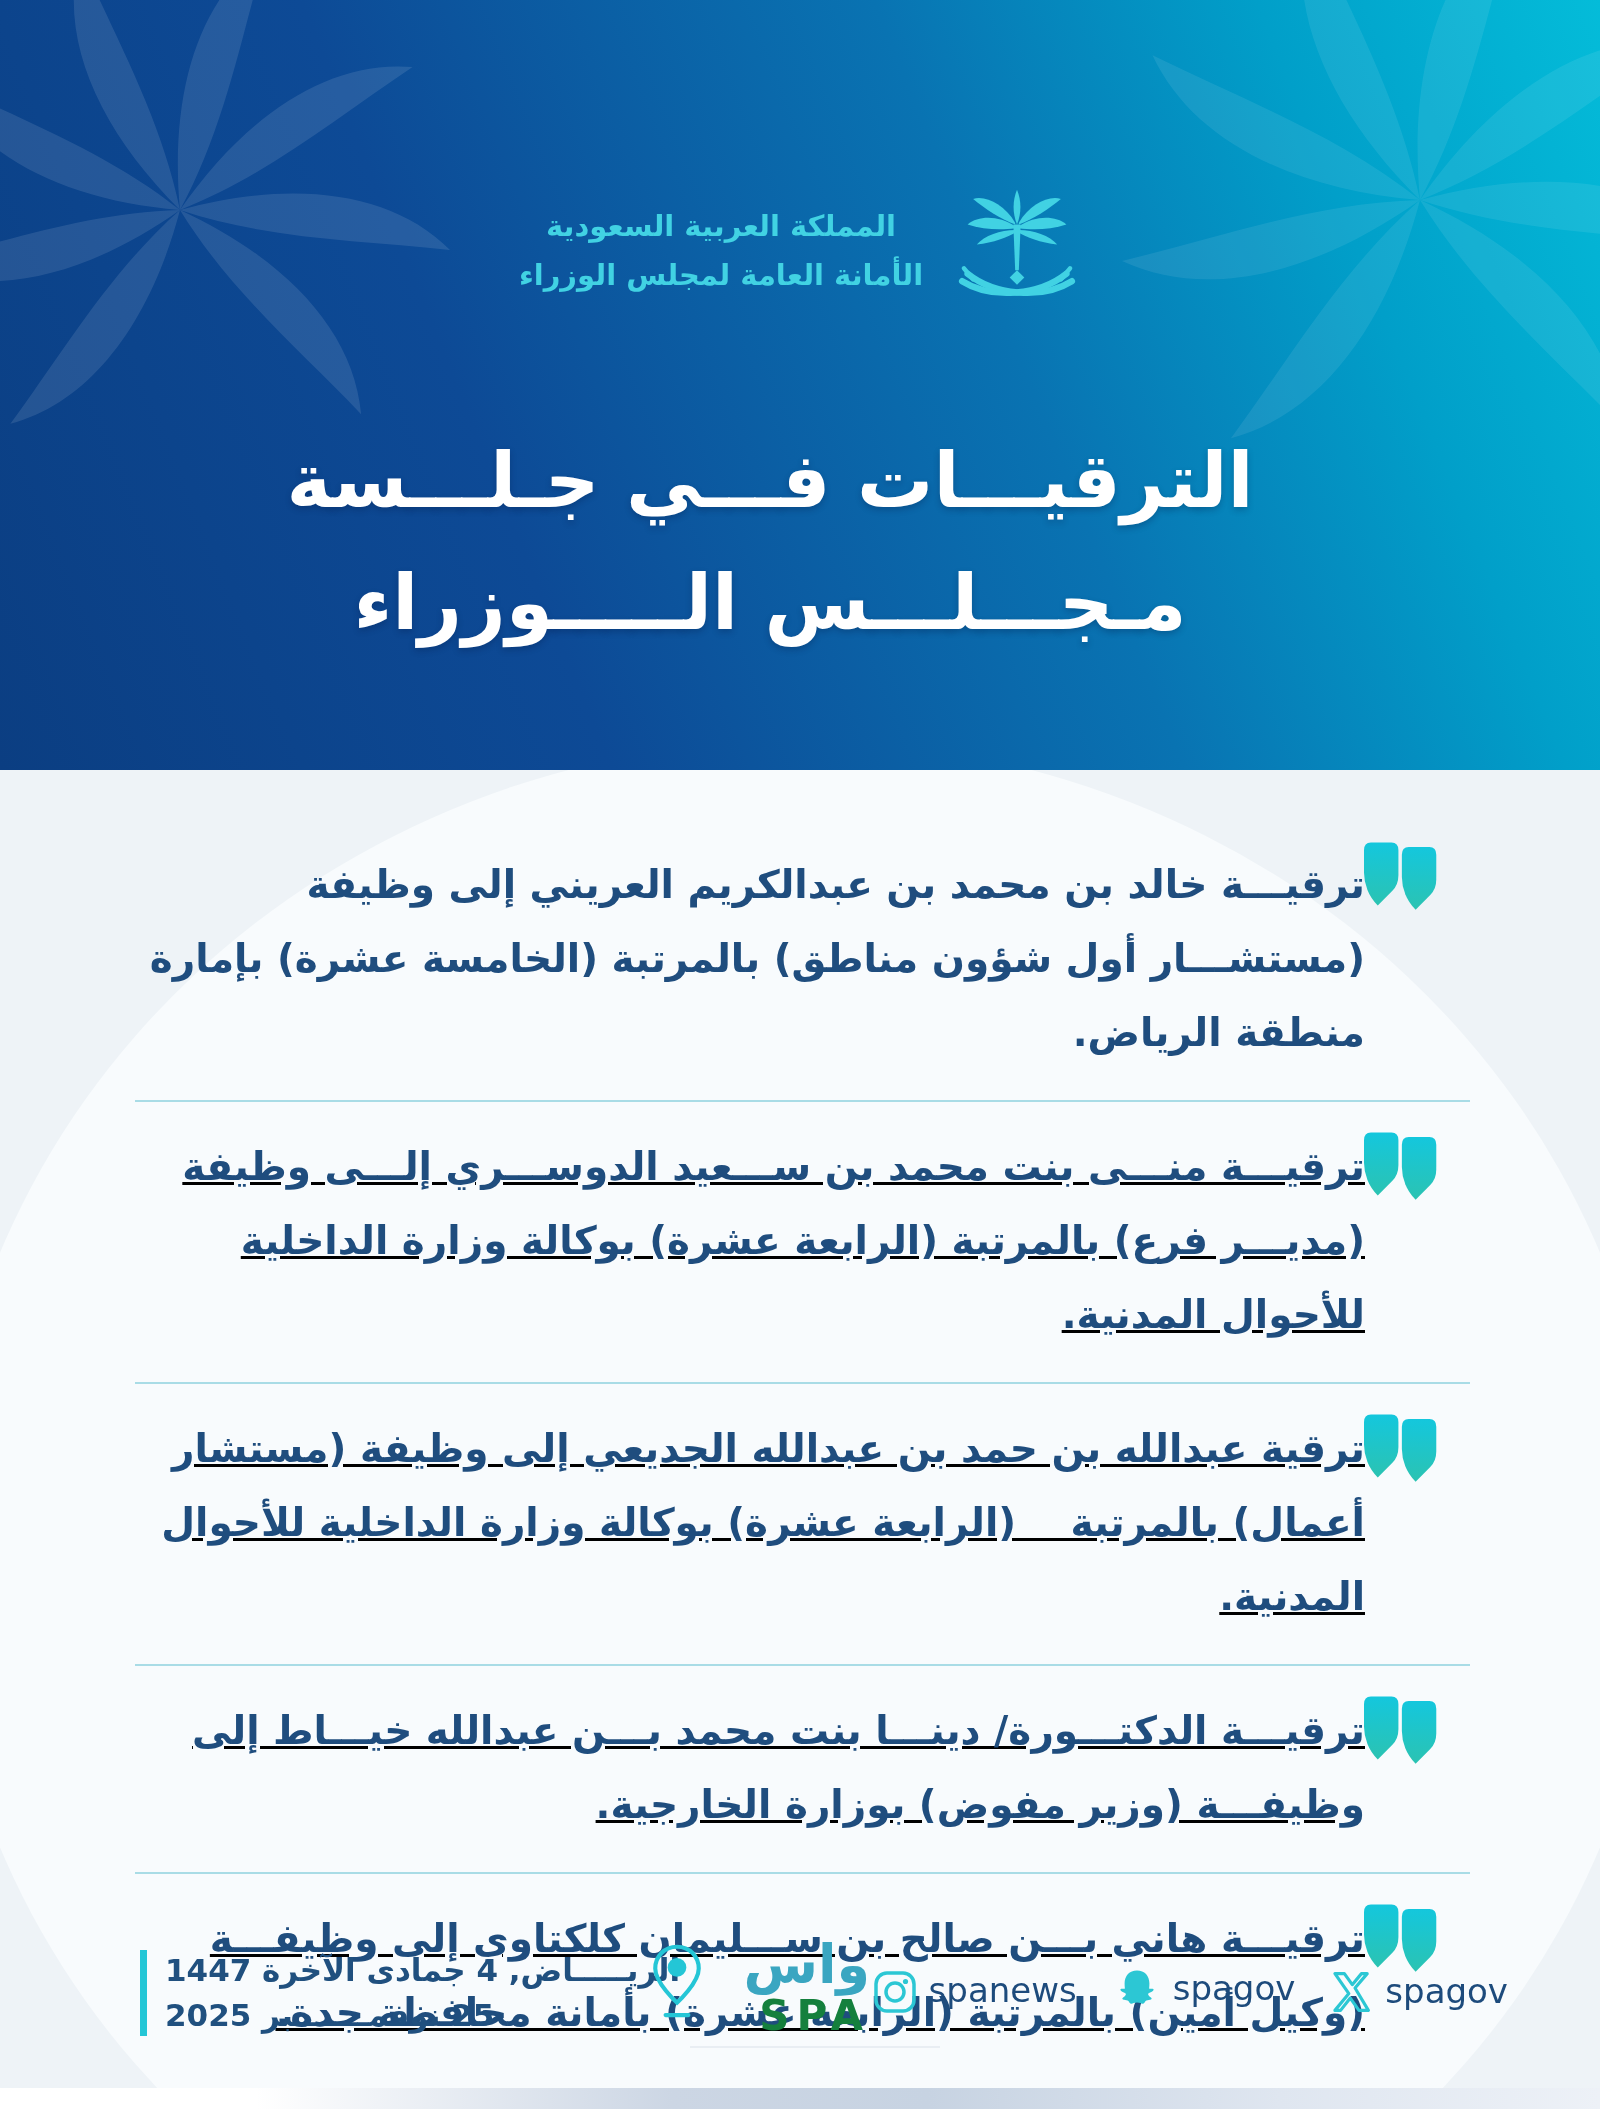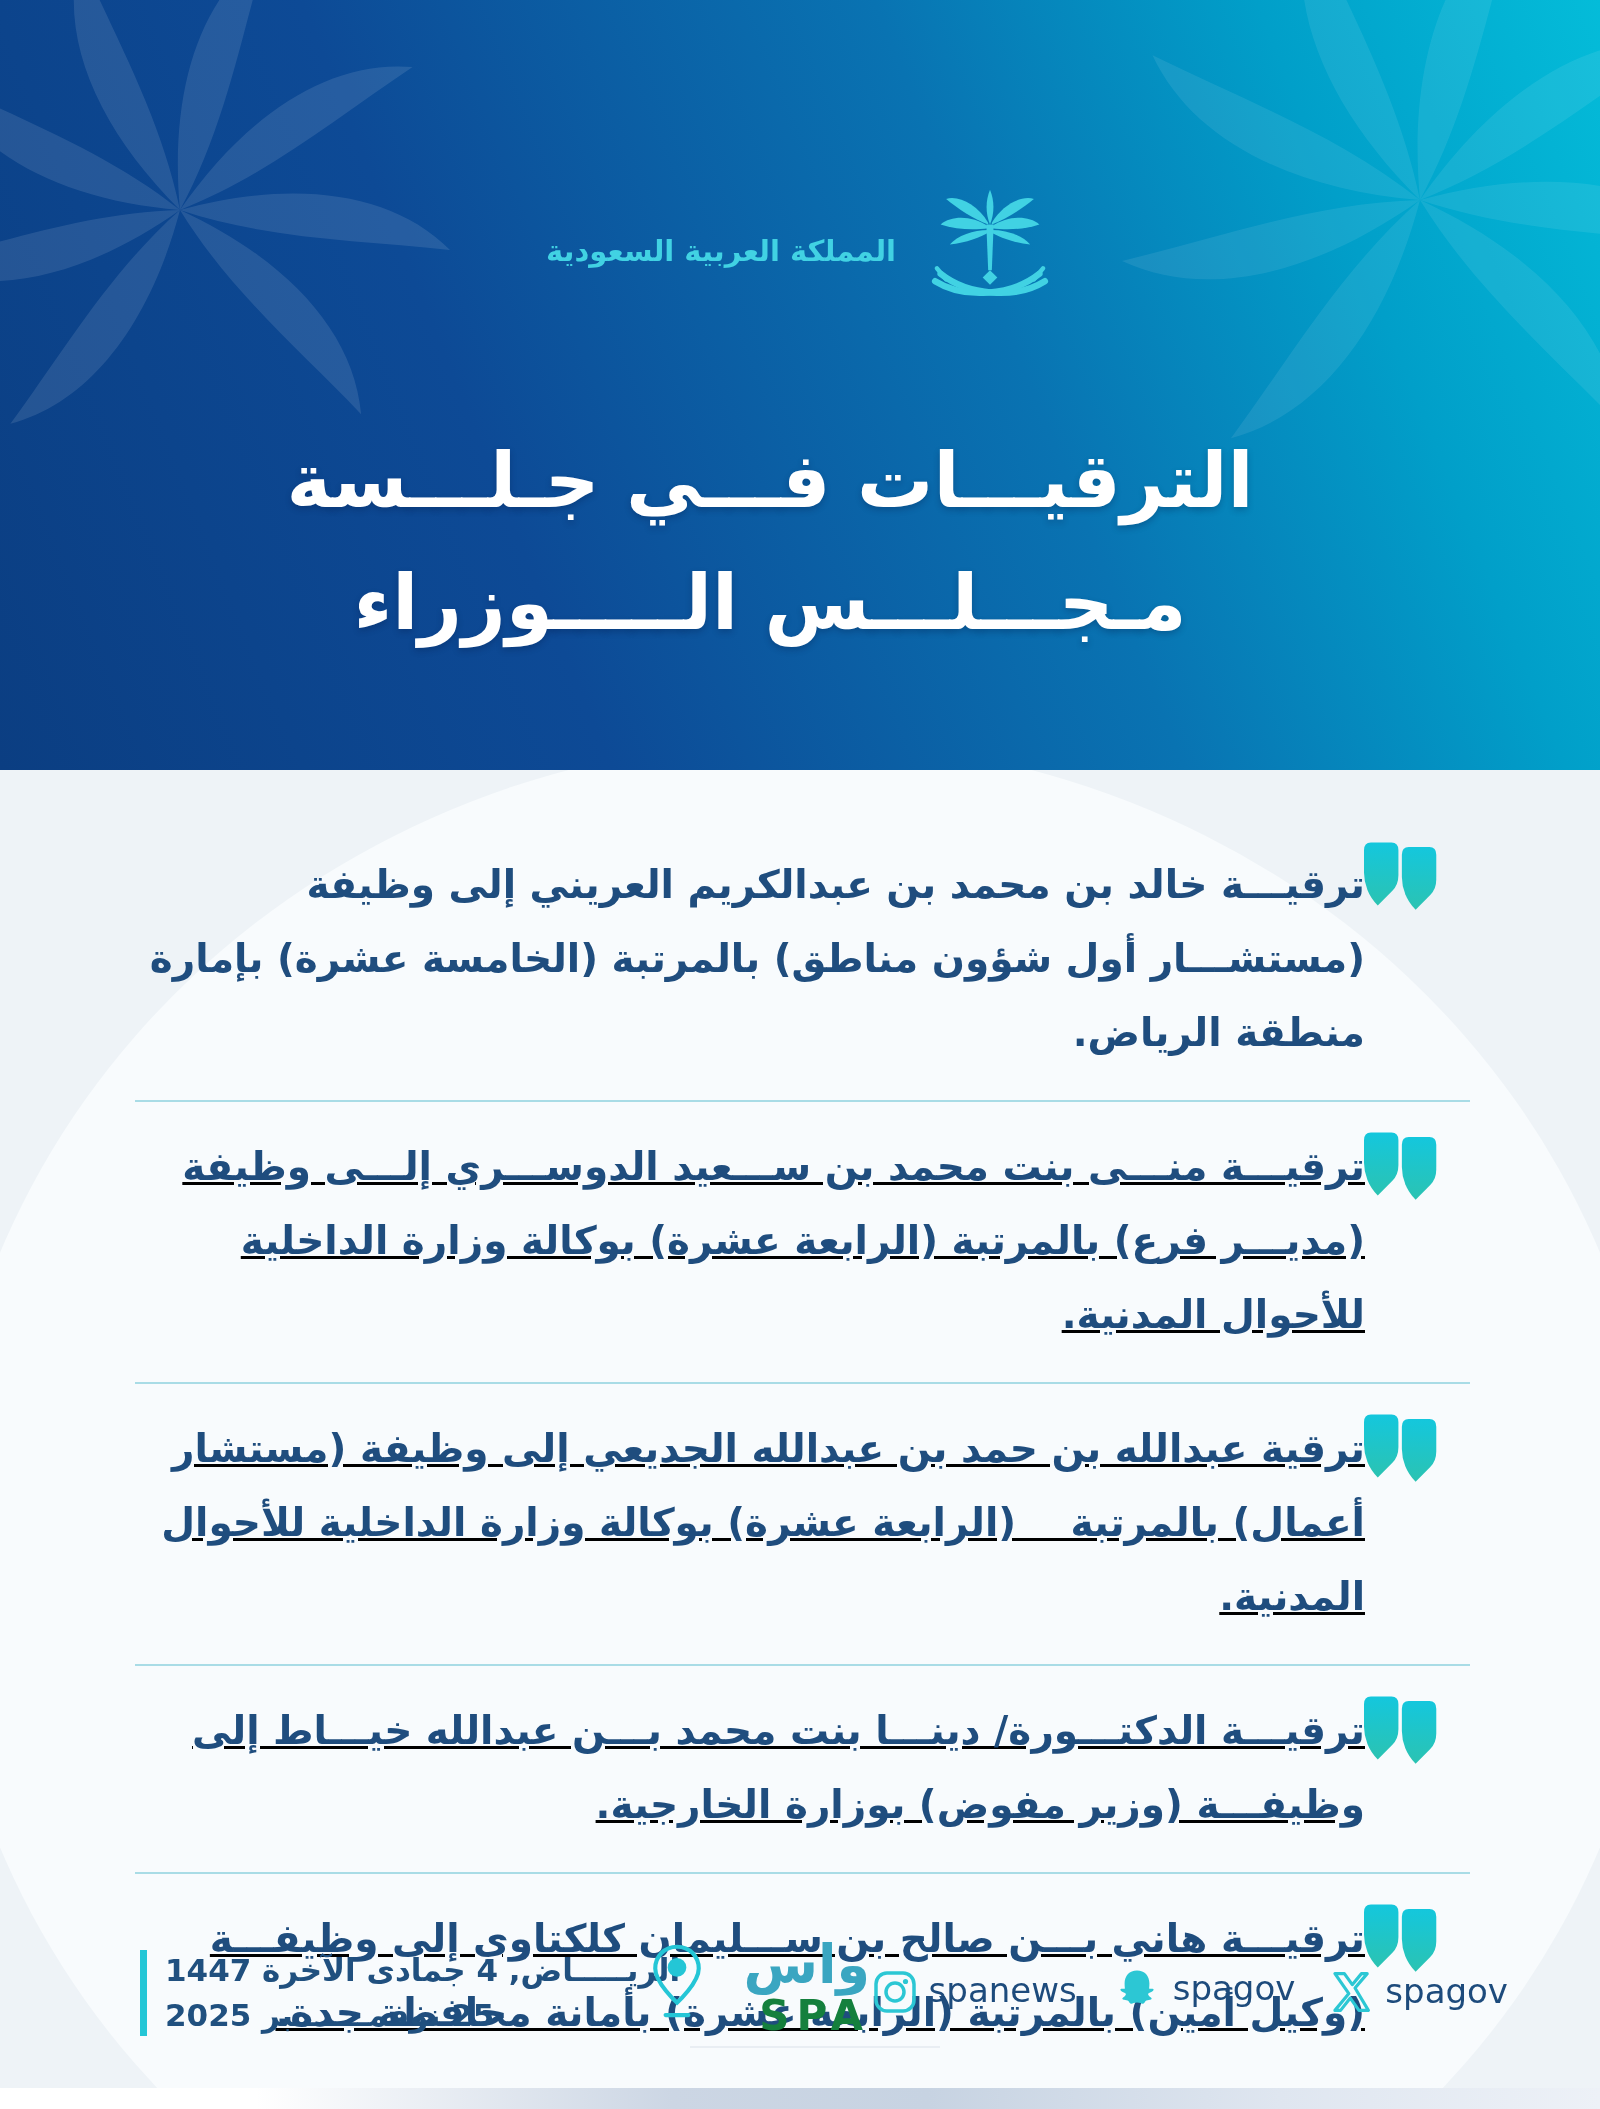--- a/index.html
+++ b/index.html
@@ -109,20 +109,21 @@
     <svg class="palm-deco left" width="700" height="700" viewBox="0 0 700 700">
         <use href="#bigpalm"></use>
       </svg>
     <svg class="palm-deco right" width="780" height="780" viewBox="0 0 700 700">
         <use href="#bigpalm"></use>
       </svg>
 
     <div class="org-row">
       <div class="org-text">
         <div>المملكة العربية السعودية</div>
+        <div>الأمانة العامة لمجلس الوزراء</div>
       </div>
       <svg width="128" height="150" viewBox="0 0 140 150">
         <g fill="#41d2e3">
           <path d="M70 8 C65 20 65 34 70 46 C75 34 75 20 70 8 Z"></path>
           <path d="M68 44 C56 24 36 14 22 18 C34 28 52 40 68 46 Z"></path>
           <path d="M72 44 C84 24 104 14 118 18 C106 28 88 40 72 46 Z"></path>
           <path d="M68 48 C50 36 28 36 16 46 C34 52 54 52 68 50 Z"></path>
           <path d="M72 48 C90 36 112 36 124 46 C106 52 86 52 72 50 Z"></path>
           <path d="M68 52 C52 52 34 58 26 68 C44 66 60 60 70 54 Z"></path>
           <path d="M72 52 C88 52 106 58 114 68 C96 66 80 60 70 54 Z"></path>

